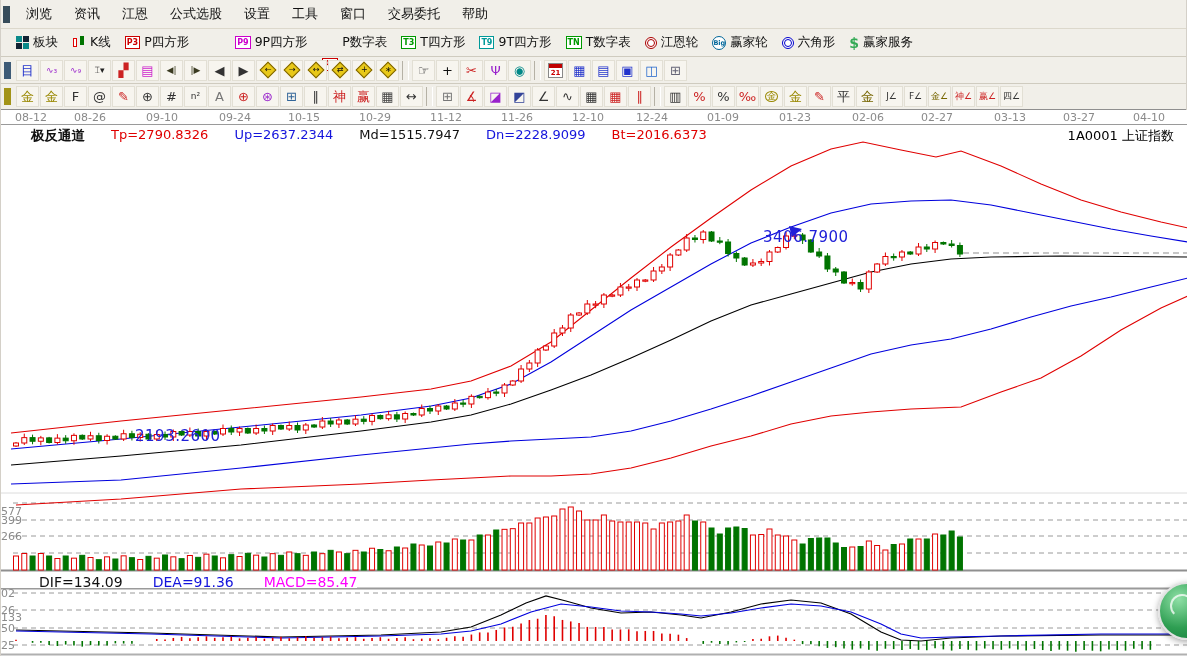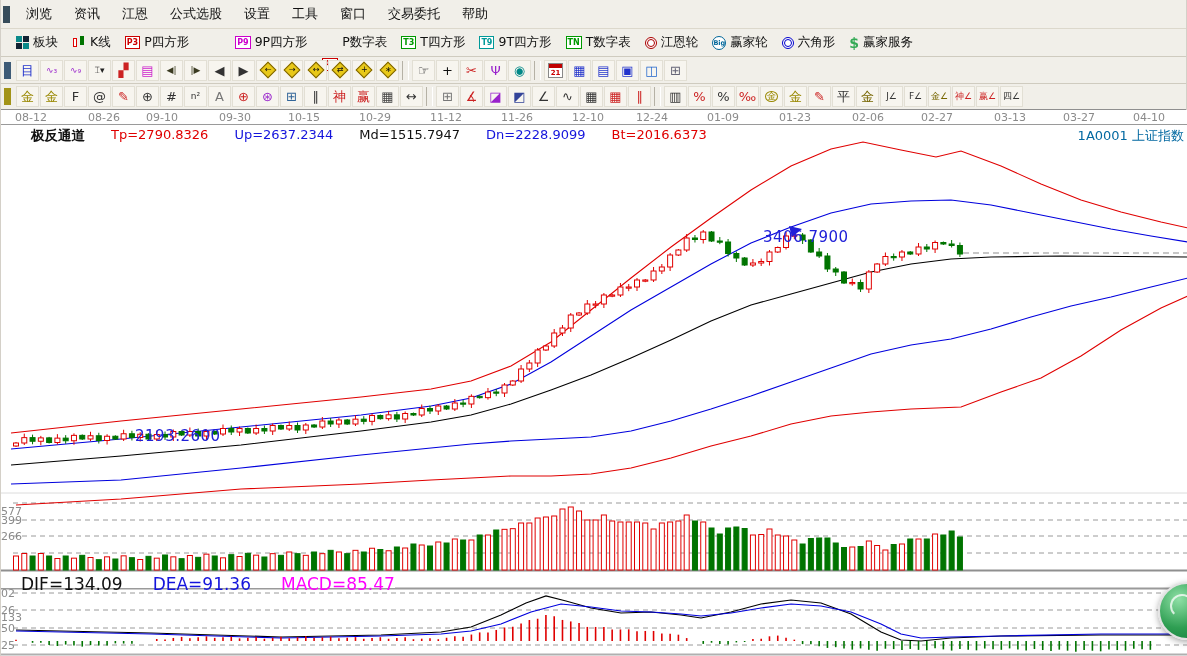--- a/index.html
+++ b/index.html
@@ -46,26 +46,26 @@
   .cal:before{content:"";position:absolute;top:0;left:0;right:0;height:4px;background:#c00000;}
   
   #chart{position:absolute;top:110px;left:0;width:1187px;height:546px;background:#fff;}
   #dates{position:absolute;top:0;left:0;right:0;height:15px;border-bottom:1px solid #9a9a9a;
          font-size:11px;color:#8a8a8a;}
   .dlab{position:absolute;top:1px;}
   #chead{position:absolute;top:17px;left:0;right:0;height:17px;font-size:13px;display:flex;
          gap:26px;padding-left:30px;white-space:nowrap;text-align:right;}
   #chead .ind{color:#111;font-weight:bold;font-size:13.5px;}
   .red{color:#e00000}.blue{color:#1414dc}.blk{color:#111}
-  #symlab{position:absolute;right:4px;top:17px;color:#0369a1;font-size:13px;}
+  #symlab{position:absolute;right:14px;top:17px;color:#000000;font-size:13px;}
   #plot{position:absolute;top:0;left:0;}
   .pricelab{position:absolute;color:#2020d8;font-size:15px;letter-spacing:.5px;}
   .axlab{position:absolute;left:0;color:#8a8a8a;font-size:11px;}
-  #mhead{position:absolute;top:464px;left:0;height:14px;font-size:17px;display:flex;gap:30px;
-         padding-left:20px;white-space:nowrap;background:#fff;}
+  #mhead{position:absolute;top:464px;left:0;height:14px;font-size:14px;display:flex;gap:30px;
+         padding-left:38px;white-space:nowrap;background:#fff;}
   .difc{color:#111}.deac{color:#1414dc}.macdc{color:#ff00ff}
   #fab{position:absolute;left:1157px;top:472px;width:58px;height:58px;border-radius:50%;
        background:radial-gradient(circle at 35% 28%,#8fe0a6,#2e9e52 55%,#13783a);
        border:2px solid #e2e2e2;box-shadow:0 2px 6px rgba(0,0,0,.35);cursor:pointer;}
   #fab:after{content:"";position:absolute;left:10px;top:10px;width:20px;height:20px;border-radius:50%;
        border:2px solid rgba(255,255,255,.75);border-right-color:transparent;border-bottom-color:transparent;}
 </style>
 </head>
 <body>
 
@@ -363,23 +363,23 @@
         <span class="two " style="color: rgb(204, 34, 34);">赢∠</span>
       </span>
       <span class="icell">
         <span class="two " style="color: rgb(51, 51, 51);">四∠</span>
       </span>
     </div>
 
   <div id="chart">
     <div id="dates">
         <span class="dlab" style="left: 14px;">08-12</span>
-        <span class="dlab" style="left: 87px;">08-26</span>
+        <span class="dlab" style="left: 73px;">08-26</span>
         <span class="dlab" style="left: 145px;">09-10</span>
-        <span class="dlab" style="left: 218px;">09-30</span>
+        <span class="dlab" style="left: 218px;">09-24</span>
         <span class="dlab" style="left: 287px;">10-15</span>
         <span class="dlab" style="left: 358px;">10-29</span>
         <span class="dlab" style="left: 429px;">11-12</span>
         <span class="dlab" style="left: 500px;">11-26</span>
         <span class="dlab" style="left: 571px;">12-10</span>
         <span class="dlab" style="left: 635px;">12-24</span>
         <span class="dlab" style="left: 706px;">01-09</span>
         <span class="dlab" style="left: 778px;">01-23</span>
         <span class="dlab" style="left: 851px;">02-06</span>
         <span class="dlab" style="left: 920px;">02-27</span>

